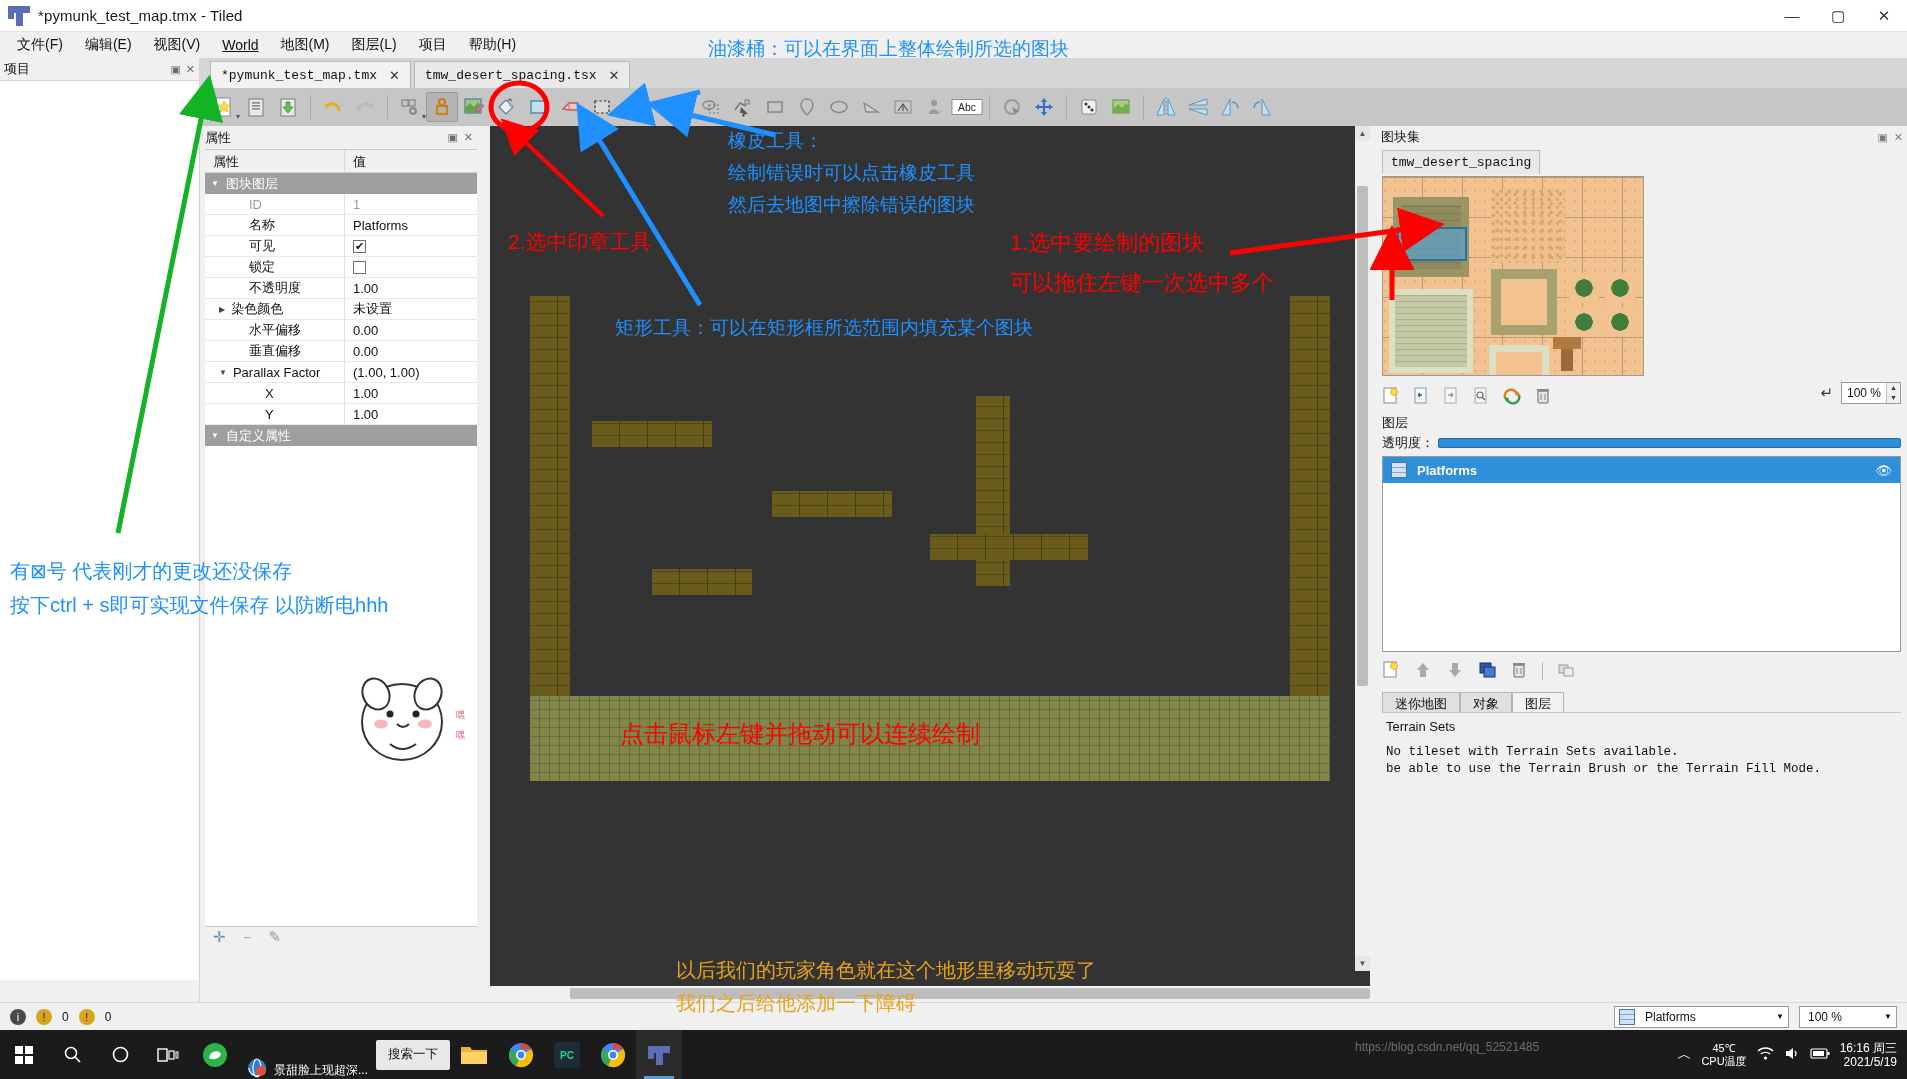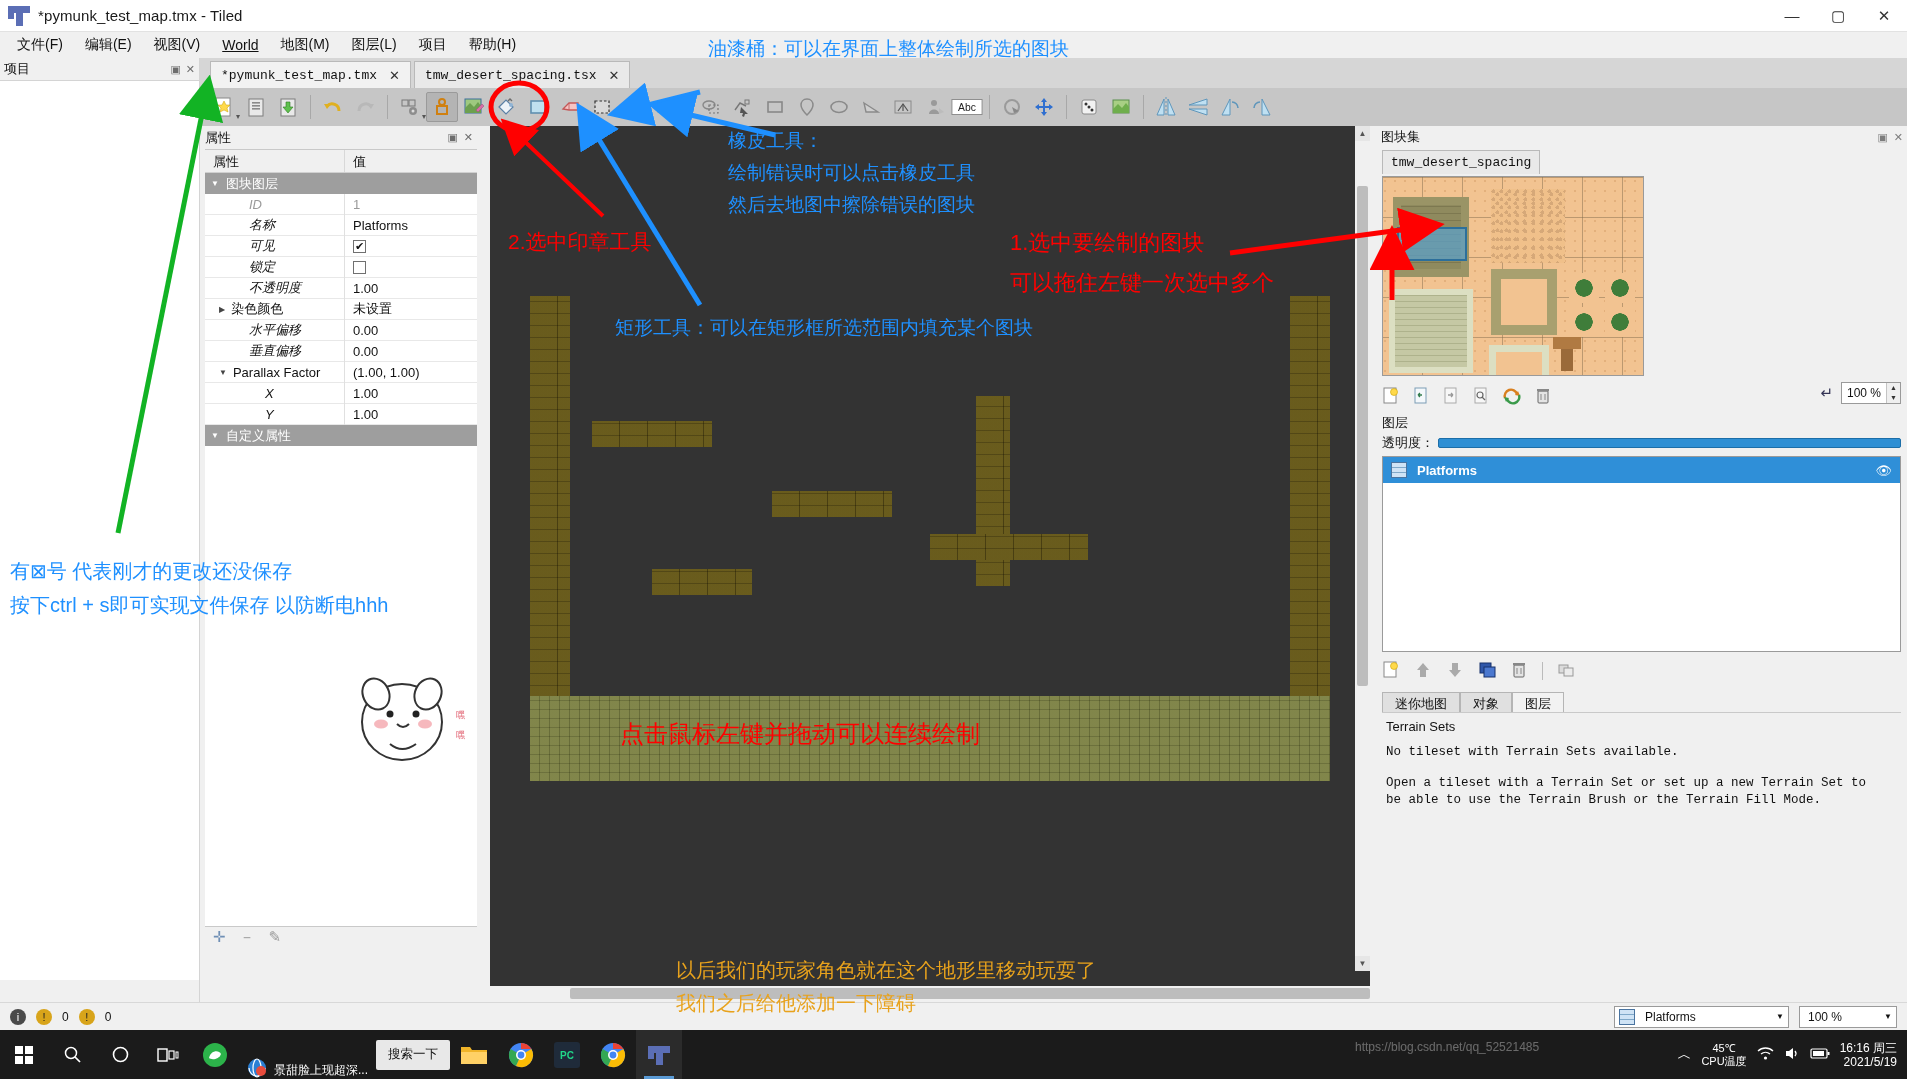--- a/index.html
+++ b/index.html
@@ -57,21 +57,21 @@
   .prop-head{display:flex;height:23px;background:#f0f0f0;border-bottom:1px solid #d0d0d0;}
   .prop-head div{padding:3px 0 0 8px;font-size:13px;color:#111;}
   .ph-l{width:140px;border-right:1px solid #d8d8d8;}
   .ph-r{flex:1;}
   .prop-group{display:flex;align-items:center;height:21px;background:#9e9e9e;color:#fff;
     font-size:13px;padding-left:6px;}
   .prop-group .tri{font-size:8px;margin-right:7px;}
   .prop-row{display:flex;height:21px;border-bottom:1px solid #e8e8e8;font-size:13px;align-items:center;}
   .prop-row .pl{width:140px;padding-left:28px;border-right:1px solid #e0e0e0;height:21px;
     display:flex;align-items:center;color:#111;}
-  .prop-row .pl.sub{padding-left:44px;font-style:italic;}
+  .prop-row .pl.sub{padding-left:44px;}
   .prop-row .pl.tri-l{padding-left:14px;}
   .prop-row .pl .tri{font-size:8px;margin-right:6px;color:#444;}
   .prop-row .pv{flex:1;padding-left:8px;height:21px;display:flex;align-items:center;color:#111;}
   .prop-row.dim .pl, .prop-row.dim .pv{color:#9a9a9a;}
   .chk{width:13px;height:13px;border:1px solid #707070;background:#fff;display:inline-block;
        text-align:center;line-height:11px;font-size:11px;color:#111;}
   #props-footer{position:absolute;left:5px;bottom:12px;width:272px;height:26px;display:flex;
     align-items:center;gap:14px;padding-left:8px;color:#6f8fb5;font-size:15px;}
   
   #toolbar{
@@ -706,21 +706,20 @@
     </span>
   </div>
   <div id="bottom-tabs">
     <div class="btab">迷你地图</div>
     <div class="btab">对象</div>
     <div class="btab active">图层</div>
   </div>
   <div id="terrain-box">
     <div class="t-title">Terrain Sets</div>
     <div class="t-mono">No tileset with Terrain Sets available.</div>
-    <div class="t-mono" style="margin-top:14px;">Open a tileset with a Terrain Set or set up a new Terrain Set to</div>
     <div class="t-mono">be able to use the Terrain Brush or the Terrain Fill Mode.</div>
   </div>
 </div>
 
 <div id="appstatus">
   <span class="st-ico" style="background:#4a4a4a;">i</span>
   <span class="st-ico" style="background:#d8a41a;color:#222;">!</span>
   <span>0</span>
   <span class="st-ico" style="background:#d8a41a;color:#222;">!</span>
   <span>0</span>

